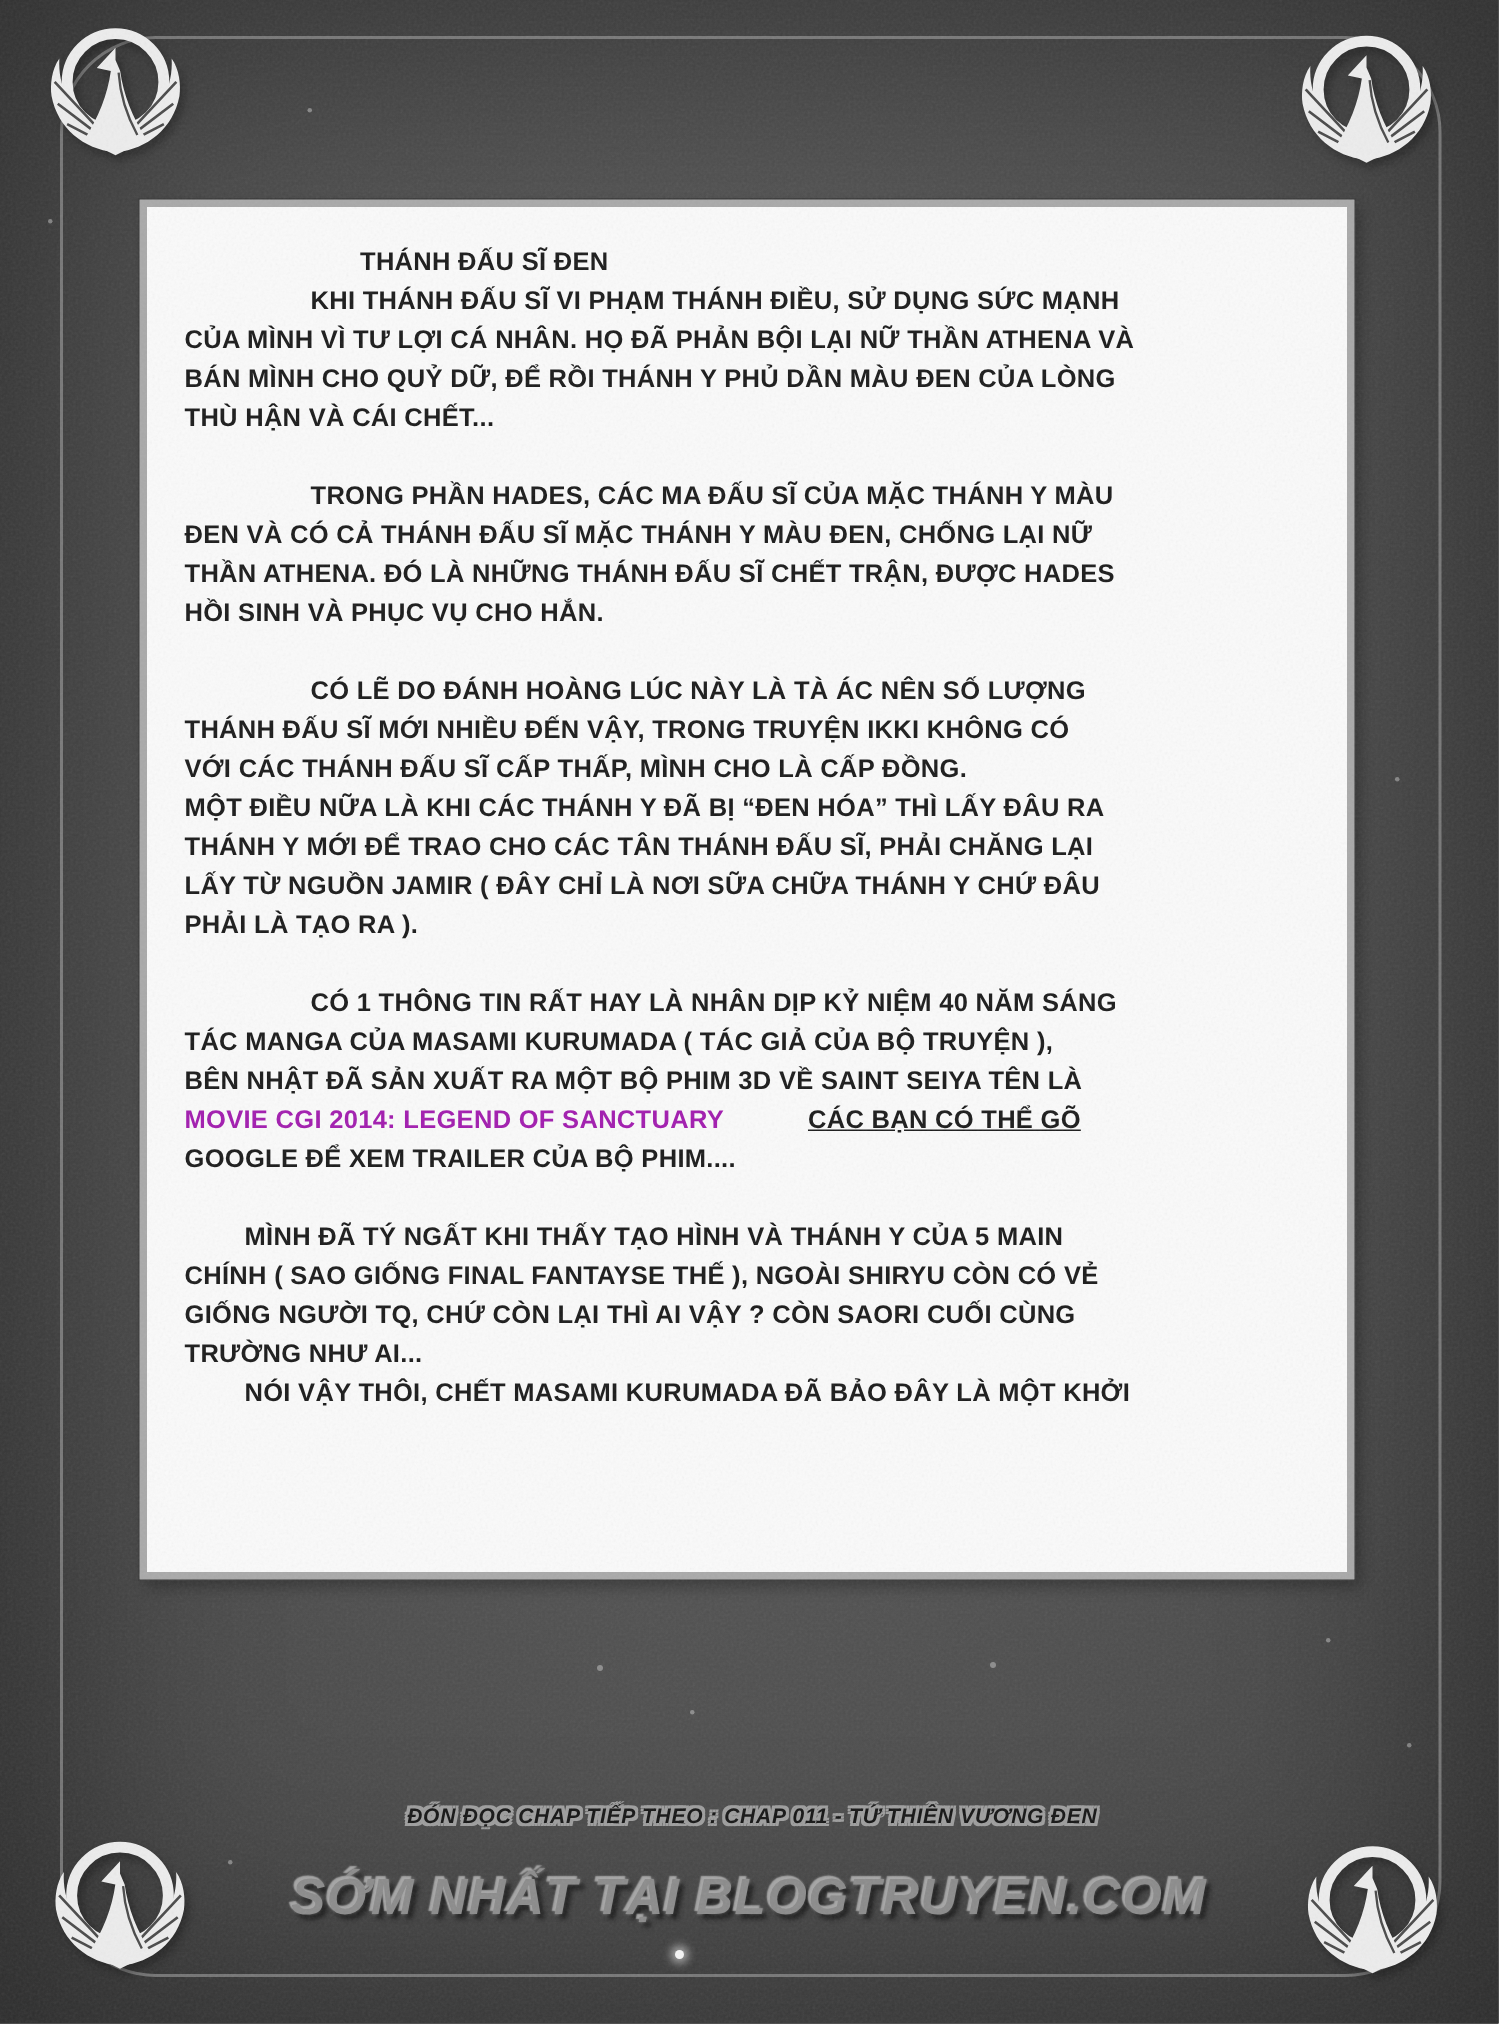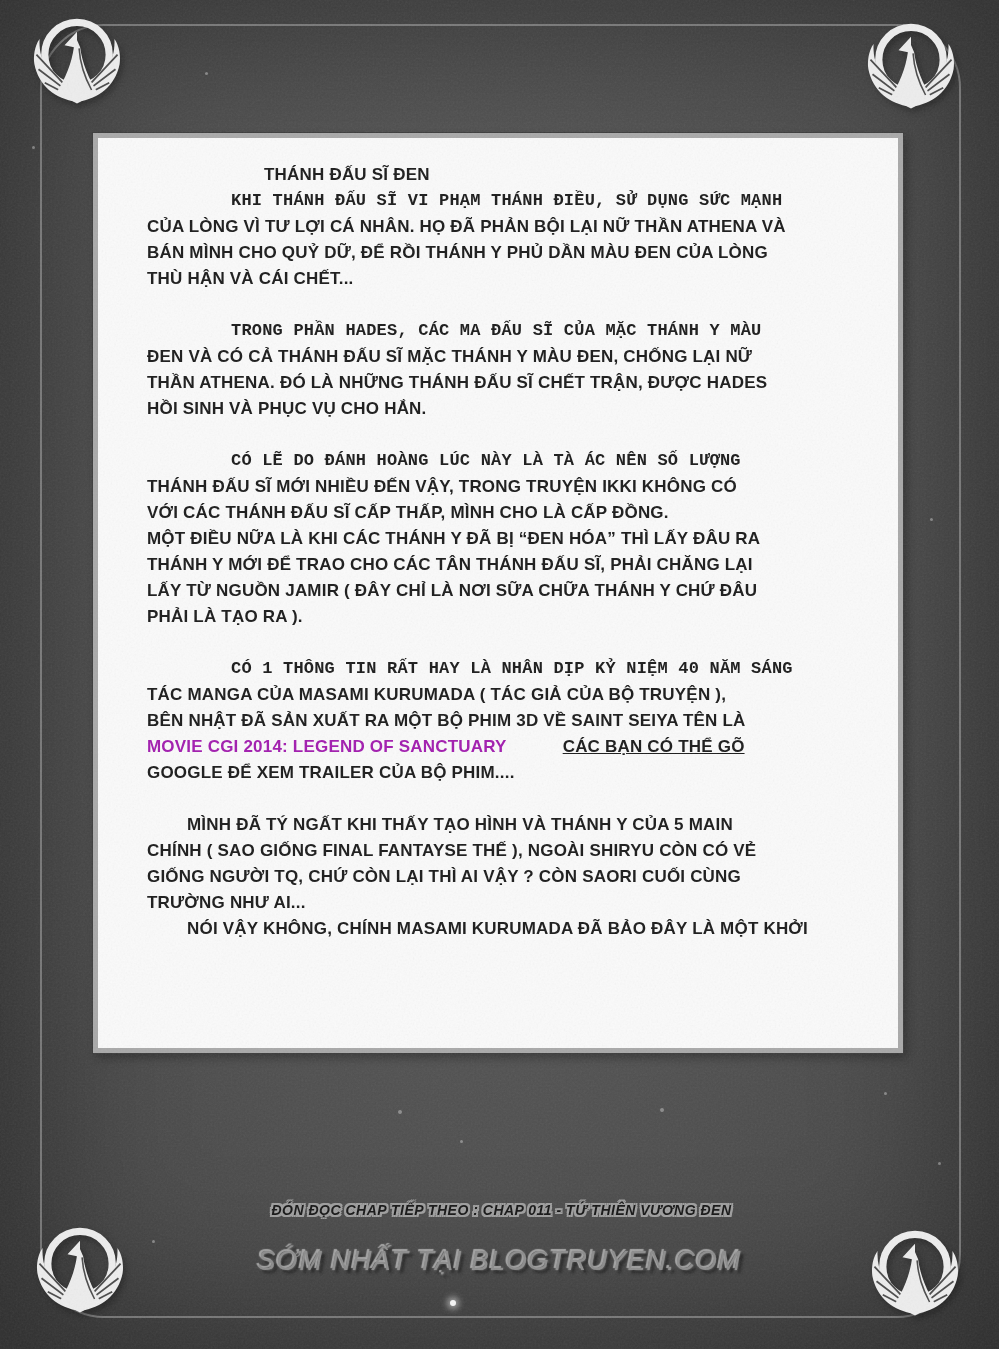--- a/index.html
+++ b/index.html
@@ -28,42 +28,42 @@
     box-sizing:border-box;
     background:#fafafa;
     border:5px solid #a9a9a9;
     outline:1px solid #3c3c3c;
     box-shadow:4px 5px 9px rgba(0,0,0,0.30);
   }
   .panel-text{
     position:absolute;left:0;top:0;right:0;
     padding:24px 18px 0 25px;
     font-weight:bold;font-size:17px;line-height:26px;
-    letter-spacing:0.2px;color:#1b1b1b;margin-left:24px;
+    letter-spacing:0.2px;color:#1b1b1b;
   }
   .line{white-space:nowrap;}
   .ind-title{padding-left:117px;}
-  .ind-a{padding-left:84px;font-family:Liberation Mono, monospace;}
+  .ind-a{padding-left:84px;}
   .ind-b{padding-left:40px;}
   .gap{height:26px;}
   .gray-inline{color:#a21caf;}
   .after-movie{margin-left:56px;text-decoration:underline;}
 
   .footer-next{
     position:absolute;left:2px;top:1202px;width:100%;
     text-align:center;
     font-style:italic;font-weight:bold;font-size:14px;letter-spacing:0.5px;
     color:#151515;white-space:nowrap;
     text-shadow:-2px -2px 0 #9e9e9e, 2px -2px 0 #9e9e9e, -2px 2px 0 #9e9e9e, 2px 2px 0 #9e9e9e,
                 -2px 0 0 #9e9e9e, 2px 0 0 #9e9e9e, 0 -2px 0 #9e9e9e, 0 2px 0 #9e9e9e;
   }
   .footer-site{
     position:absolute;left:0;top:1246px;width:100%;
     text-align:center;
-    font-style:italic;font-weight:normal;font-size:27px;letter-spacing:1px;
+    font-style:italic;font-weight:bold;font-size:34px;letter-spacing:1px;
     color:#8c8c8c;white-space:nowrap;
     text-shadow:-2px -2px 1px #a6a6a6, 3px 3px 3px rgba(25,25,25,0.85), 0 0 2px #9a9a9a;
   }
 
   .star{position:absolute;border-radius:50%;background:#d8d8d8;opacity:0.45;}
   .star-bright{background:#ffffff;opacity:0.95;box-shadow:0 0 6px 3px rgba(255,255,255,0.55);}
   .noise{position:absolute;left:0;top:0;pointer-events:none;opacity:0.09;}
 </style>
 </head>
 <body>
@@ -115,21 +115,21 @@
       <path d="M50,19 L38,32 L47,34 C45,49 39,64 30,78 L50,88 L70,78 C61,64 55,49 53,34 L50,27 Z" fill="#ededed"></path>
       <path d="M52,35 C53,50 58,64 64,75" stroke="#4a4a4a" stroke-width="1.5" fill="none"></path>
     </svg>
   </div>
 
   <div class="panel">
     <div class="panel-text">
       <div class="line ind-title">THÁNH ĐẤU SĨ ĐEN</div>
 
       <div class="line ind-a">KHI THÁNH ĐẤU SĨ VI PHẠM THÁNH ĐIỀU, SỬ DỤNG SỨC MẠNH</div>
-      <div class="line">CỦA LÒNG VÌ TƯ LỢI CÁ NHÂN. HỌ ĐÃ PHẢN BỘI LẠI NỮ THẦN ATHENA VÀ</div>
+      <div class="line">CỦA MÌNH VÌ TƯ LỢI CÁ NHÂN. HỌ ĐÃ PHẢN BỘI LẠI NỮ THẦN ATHENA VÀ</div>
       <div class="line">BÁN MÌNH CHO QUỶ DỮ, ĐỂ RỒI THÁNH Y PHỦ DẦN MÀU ĐEN CỦA LÒNG</div>
       <div class="line">THÙ HẬN VÀ CÁI CHẾT...</div>
       <div class="gap"></div>
 
       <div class="line ind-a">TRONG PHẦN HADES, CÁC MA ĐẤU SĨ CỦA MẶC THÁNH Y MÀU</div>
       <div class="line">ĐEN VÀ CÓ CẢ THÁNH ĐẤU SĨ MẶC THÁNH Y MÀU ĐEN, CHỐNG LẠI NỮ</div>
       <div class="line">THẦN ATHENA. ĐÓ LÀ NHỮNG THÁNH ĐẤU SĨ CHẾT TRẬN, ĐƯỢC HADES</div>
       <div class="line">HỒI SINH VÀ PHỤC VỤ CHO HẮN.</div>
       <div class="gap"></div>
 
@@ -146,21 +146,21 @@
       <div class="line">TÁC MANGA CỦA MASAMI KURUMADA ( TÁC GIẢ CỦA BỘ TRUYỆN ),</div>
       <div class="line">BÊN NHẬT ĐÃ SẢN XUẤT RA MỘT BỘ PHIM 3D VỀ SAINT SEIYA TÊN LÀ</div>
       <div class="line"><span class="gray-inline">MOVIE CGI 2014: LEGEND OF SANCTUARY</span><span class="after-movie">CÁC BẠN CÓ THỂ GÕ</span></div>
       <div class="line">GOOGLE ĐỂ XEM TRAILER CỦA BỘ PHIM....</div>
       <div class="gap"></div>
 
       <div class="line ind-b">MÌNH ĐÃ TÝ NGẤT KHI THẤY TẠO HÌNH VÀ THÁNH Y CỦA 5 MAIN</div>
       <div class="line">CHÍNH ( SAO GIỐNG FINAL FANTAYSE THẾ ), NGOÀI SHIRYU CÒN CÓ VẺ</div>
       <div class="line">GIỐNG NGƯỜI TQ, CHỨ CÒN LẠI THÌ AI VẬY ? CÒN SAORI CUỐI CÙNG</div>
       <div class="line">TRƯỜNG NHƯ AI...</div>
-      <div class="line ind-b">NÓI VẬY KHÔNG, CHÍNH MASAMI KURUMADA ĐÃ BẢO ĐÂY LÀ MỘT KHỞI</div>
+      <div class="line ind-b">NÓI VẬY THÔI, CHẾT MASAMI KURUMADA ĐÃ BẢO ĐÂY LÀ MỘT KHỞI</div>
     </div>
   </div>
 
   <div class="footer-next">ĐÓN ĐỌC CHAP TIẾP THEO : CHAP 011 - TỨ THIÊN VƯƠNG ĐEN</div>
   <div class="footer-site">SỚM NHẤT TẠI BLOGTRUYEN.COM</div>
 
   <span class="star star-bright" style="left:450px;top:1300px;width:6px;height:6px;"></span>
   <span class="star" style="left:32px;top:146px;width:3px;height:3px;"></span>
   <span class="star" style="left:398px;top:1110px;width:4px;height:4px;"></span>
   <span class="star" style="left:460px;top:1140px;width:3px;height:3px;"></span>

